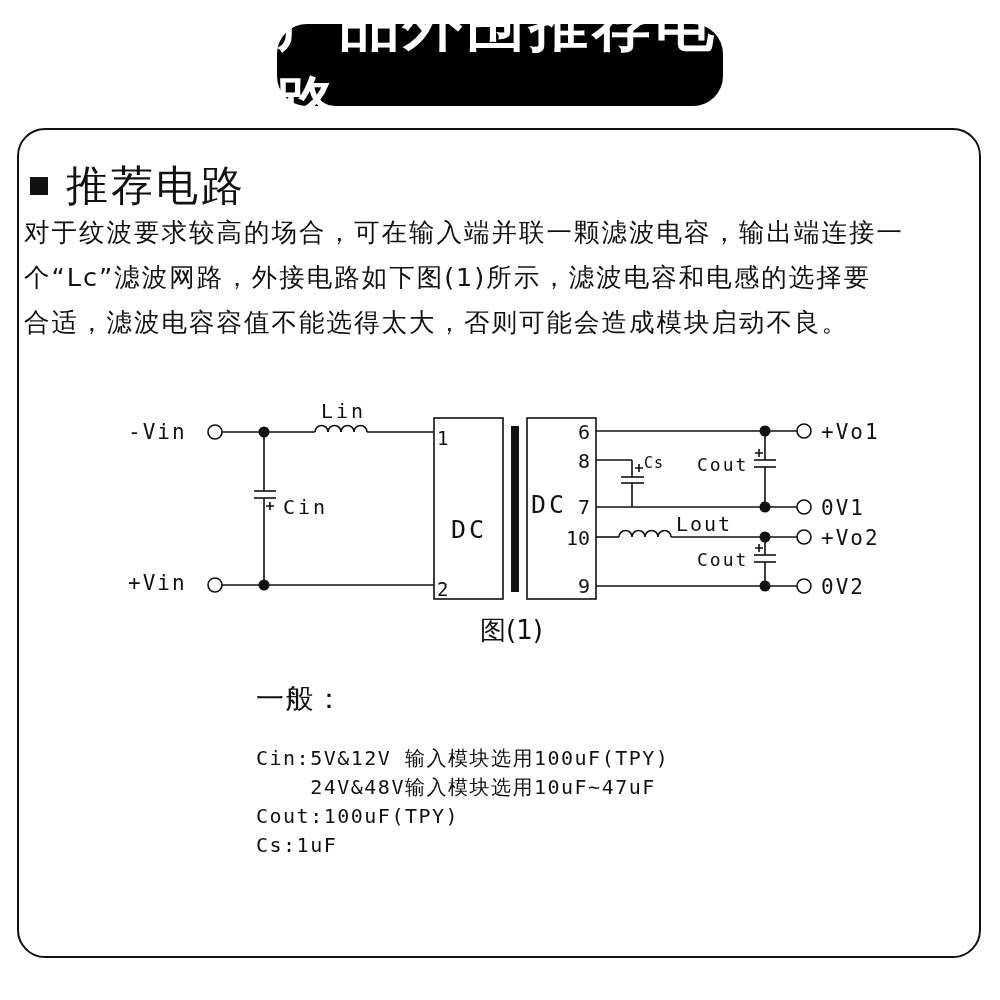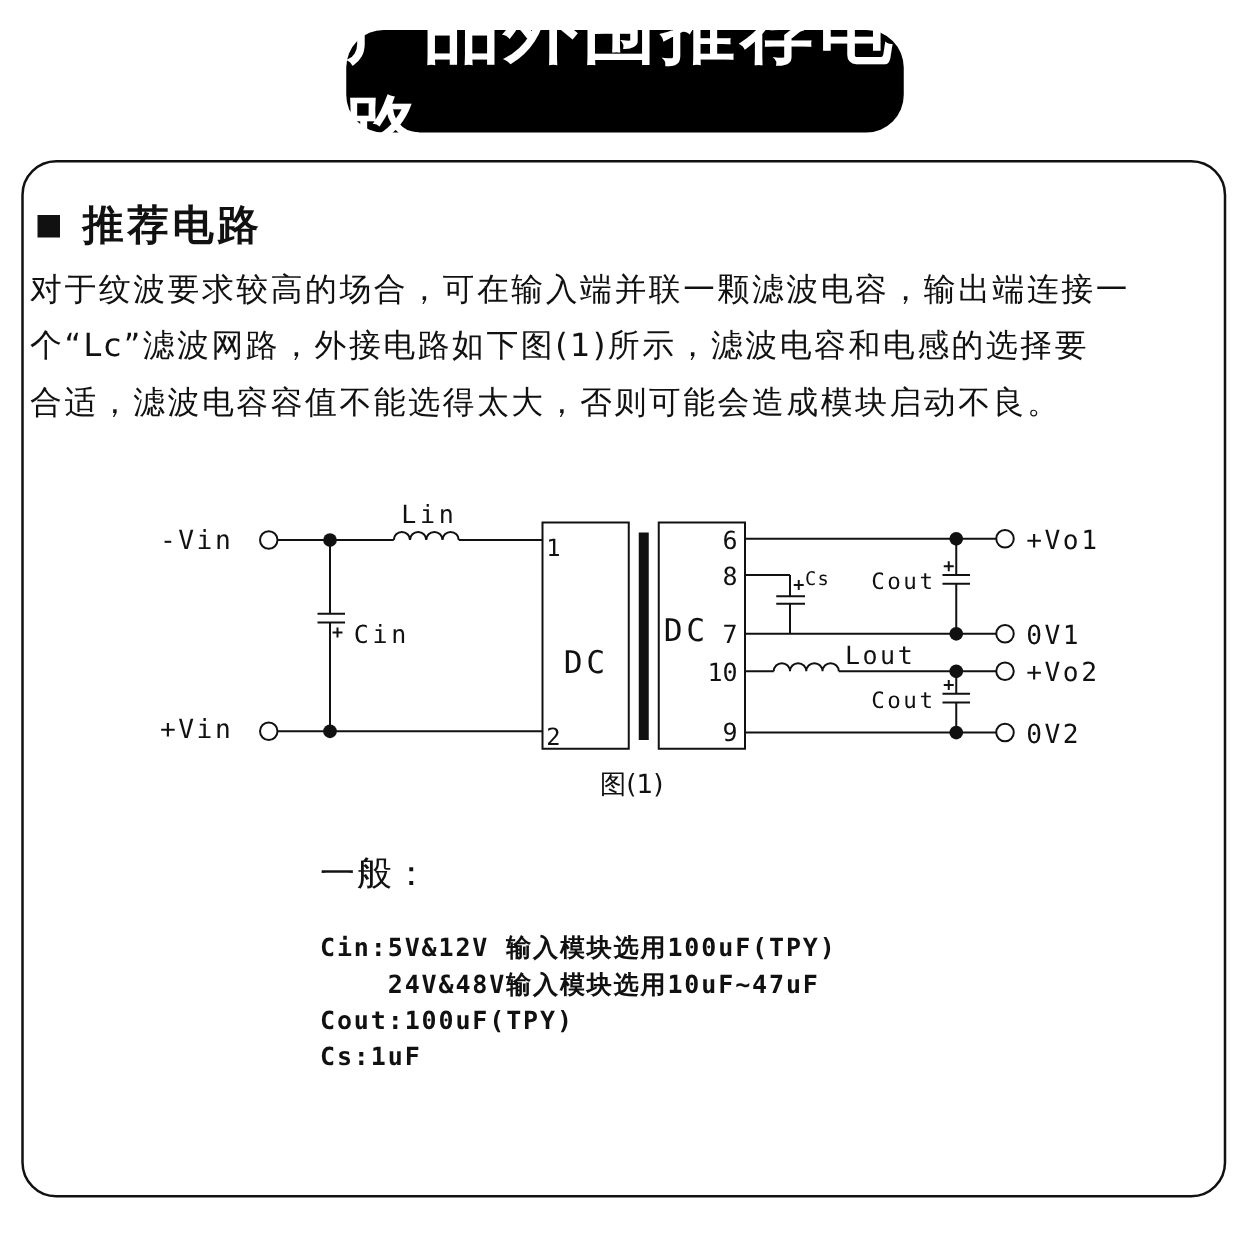--- a/index.html
+++ b/index.html
@@ -2,28 +2,28 @@
 <html><head>
 <meta charset="utf-8">
 <style>
   html, body { margin:0; padding:0; background:#ffffff; }
   body { width:1000px; height:1000px; position:relative; overflow:hidden; font-family:"DejaVu Sans", sans-serif; color:#111; }
   .banner { position:absolute; left:277px; top:24px; width:446px; height:82px; background:#000; border-radius:30px; display:flex; align-items:center; justify-content:center; }
   .banner-title { color:#fff; font-size:59px; font-weight:bold; letter-spacing:4px; }
   .panel { position:absolute; left:17px; top:128px; width:964px; height:830px; border:2px solid #111; border-radius:28px; box-sizing:border-box; }
   .section-head { position:absolute; left:30px; top:158px; display:flex; align-items:center; }
   .bullet { width:18px; height:18px; background:#111; margin-right:18px; }
-  .section-title { font-size:33px; font-weight:bold; letter-spacing:3px; }
+  .section-title { font-size:42px; font-weight:normal; letter-spacing:3px; }
   .para { position:absolute; left:24px; top:210px; width:950px; font-size:25.5px; line-height:45px; letter-spacing:2px; }
   .para div { white-space:nowrap; }
   .circuit { position:absolute; left:0; top:380px; }
-  .caption { position:absolute; left:480px; top:613px; font-size:21px; }
+  .caption { position:absolute; left:480px; top:613px; font-size:26px; }
   .notes { position:absolute; left:256px; top:680px; font-family:"DejaVu Sans Mono", monospace; font-size:20px; letter-spacing:1.5px; color:#111; }
   .notes .general { font-family:"DejaVu Sans", sans-serif; font-size:28px; margin-bottom:26px; }
-  .notes .ln { height:29px; line-height:29px; white-space:pre;font-weight:bold; }
+  .notes .ln { height:29px; line-height:29px; white-space:pre; }
   svg text { font-family:"DejaVu Sans Mono", monospace; fill:#111; }
 </style>
 </head>
 <body>
 
 <div class="banner">
   <span class="banner-title">产品外围推荐电路</span>
 </div>
 
 <div class="panel"></div>

